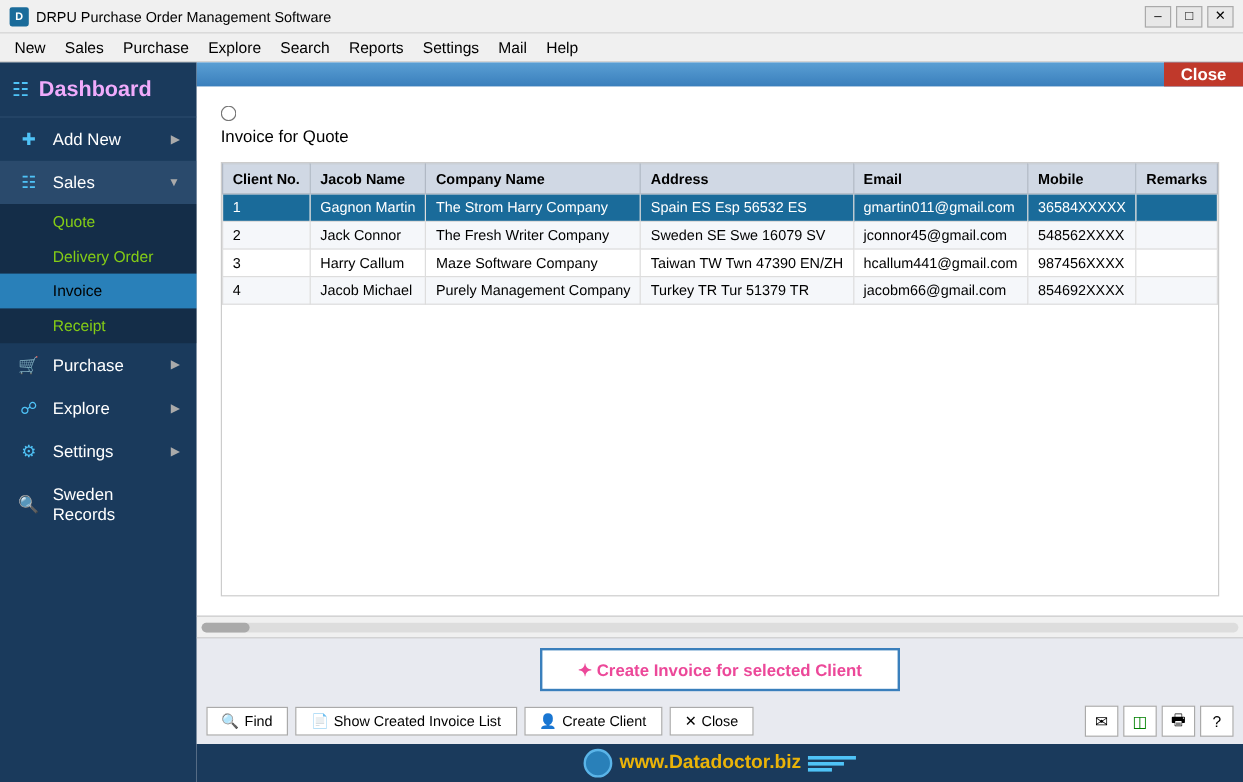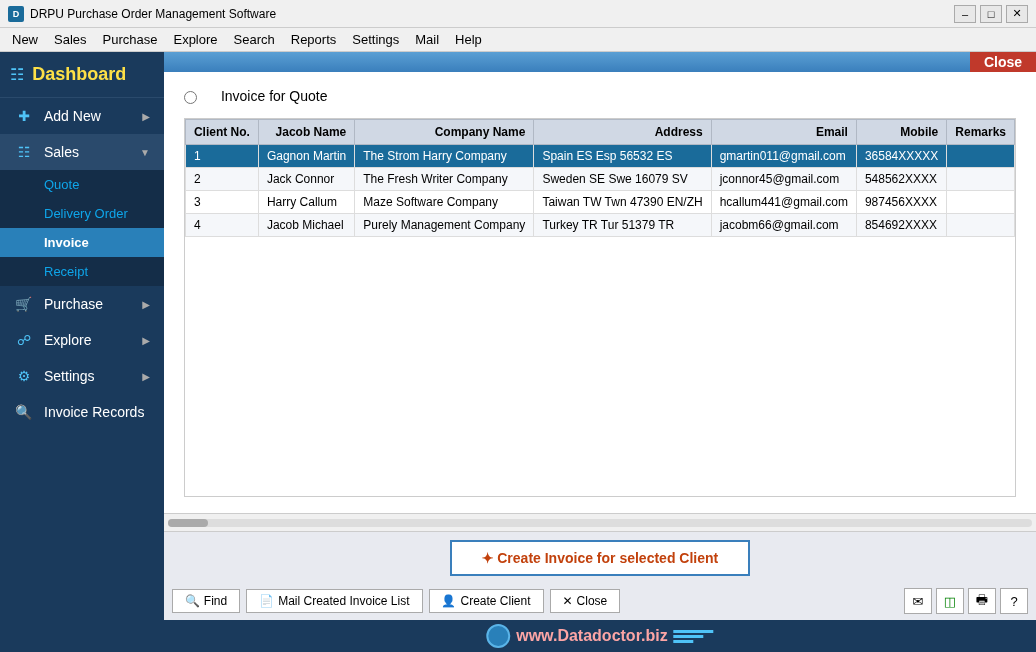--- a/index.html
+++ b/index.html
@@ -16,72 +16,72 @@
     .menu-bar { background: #f0f0f0; border-bottom: 1px solid #ccc; display: flex; align-items: center; padding: 2px 4px; height: 24px; }
     .menu-item { padding: 2px 8px; font-size: 13px; cursor: pointer; }
 
     
     .main-layout { display: flex; height: calc(652px - 52px); }
 
     
     .sidebar { width: 200px; background: #1a3a5c; color: white; display: flex; flex-direction: column; }
     .sidebar-header { padding: 12px 10px; display: flex; align-items: center; gap: 8px; border-bottom: 1px solid #2a4a6c; }
     .sidebar-header-icon { color: #4fc3f7; font-size: 16px; }
-    .sidebar-header-text { font-size: 18px; font-weight: bold; color: #fde047; }
+    .sidebar-header-text { font-size: 18px; font-weight: bold; color: #f0abfc; }
     .sidebar-item { padding: 10px 14px; display: flex; align-items: center; gap: 10px; cursor: pointer; font-size: 14px; }
     .sidebar-item.active { background: #2a4a6c; }
     .sidebar-item-icon { width: 20px; text-align: center; color: #4fc3f7; font-size: 14px; }
     .sidebar-arrow { margin-left: auto; font-size: 10px; color: #aaa; }
     .sidebar-sub { background: #142d48; }
-    .sidebar-sub-item { padding: 7px 14px 7px 44px; cursor: pointer; color: #0ea5e9; font-size: 13px; }
-    .sidebar-sub-item.active { background: #2980b9; color: #ffffff; font-weight: 700; }
+    .sidebar-sub-item { padding: 7px 14px 7px 44px; cursor: pointer; color: #84cc16; font-size: 13px; }
+    .sidebar-sub-item.active { background: #2980b9; color: #000000; font-weight: 400; }
 
     
     .content { flex: 1; background: #e8eaf0; display: flex; flex-direction: column; }
 
     
     .invoice-header { background: linear-gradient(to bottom, #5a9fd4, #3a7fbc); color: white; text-align: center; padding: 10px; font-size: 20px; font-weight: bold; position: relative; }
     .close-btn-panel { position: absolute; right: 0; top: 0; height: 100%; background: #c0392b; color: white; border: none; padding: 0 14px; font-size: 14px; cursor: pointer; font-weight: bold; }
 
     .invoice-body { flex: 1; background: white; margin: 0; padding: 16px 20px; display: flex; flex-direction: column; gap: 10px; overflow: hidden; }
 
-    .radio-row { display: flex; align-items: flex-end; gap: 24px; }
+    .radio-row { display: flex; align-items: flex-start; gap: 4px; flex-direction: column; }
     .radio-row input[type=radio] { cursor: pointer; }
     .radio-label { font-size: 14px; cursor: pointer; }
     .radio-label.bold { font-weight: bold; }
 
     
     .table-container { flex: 1; overflow: auto; border: 1px solid #ccc; margin-top: 4px; }
     table { width: 100%; border-collapse: collapse; font-size: 12px; }
     thead tr { background: #d0d8e4; }
-    th { padding: 5px 8px; text-align: right; border: 1px solid #b0b8c4; font-weight: 600; font-size: 12px; white-space: nowrap; }
+    th { padding: 5px 8px; text-align: left; border: 1px solid #b0b8c4; font-weight: 600; font-size: 12px; white-space: nowrap; }
     td { padding: 4px 8px; border: 1px solid #ddd; white-space: nowrap; }
     tr.selected td { background: #1a6b9a; color: white; }
     tr:not(.selected):nth-child(even) td { background: #f5f7fa; }
 
     
     .scroll-area { height: 18px; background: #f0f0f0; border-top: 1px solid #ccc; display: flex; align-items: center; padding: 0 4px; }
     .scroll-track { flex: 1; height: 8px; background: #ddd; border-radius: 4px; position: relative; }
     .scroll-thumb { width: 40px; height: 8px; background: #aaa; border-radius: 4px; position: absolute; left: 0; }
 
     
     .bottom-section { background: #e8eaf0; border-top: 1px solid #ccc; }
     .create-invoice-btn-row { padding: 8px 20px; display: flex; justify-content: center; }
-    .create-invoice-btn { background: white; border: 2px solid #3a7fbc; color: #c2410c; padding: 8px 30px; font-size: 14px; font-weight: bold; cursor: pointer; display: flex; align-items: center; gap: 8px; min-width: 300px; justify-content: center; }
+    .create-invoice-btn { background: white; border: 2px solid #3a7fbc; color: #ec4899; padding: 8px 30px; font-size: 14px; font-weight: bold; cursor: pointer; display: flex; align-items: center; gap: 8px; min-width: 300px; justify-content: center; }
     .action-bar { display: flex; align-items: center; justify-content: space-between; padding: 4px 8px 6px 8px; gap: 6px; }
     .action-bar-left { display: flex; gap: 6px; }
     .action-btn { background: white; border: 1px solid #aaa; padding: 4px 12px; cursor: pointer; font-size: 12px; display: flex; align-items: center; gap: 4px; }
     .action-bar-right { display: flex; gap: 4px; }
     .icon-btn { width: 28px; height: 26px; background: white; border: 1px solid #aaa; cursor: pointer; display: flex; align-items: center; justify-content: center; font-size: 13px; }
 
     
     .footer { background: #1a3a5c; color: white; text-align: right; padding: 2px 16px; display: flex; align-items: center; justify-content: flex-end; height: 32px; position: relative; }
     .footer-logo { position: absolute; left: 50%; transform: translateX(-50%); display: flex; align-items: center; gap: 6px; }
     .footer-circle { width: 24px; height: 24px; background: #2980b9; border-radius: 50%; border: 2px solid #5ab4e8; }
-    .footer-url { font-size: 16px; font-weight: bold; color: #fca5a5; }
+    .footer-url { font-size: 16px; font-weight: bold; color: #eab308; }
     .footer-lines { display: flex; flex-direction: column; gap: 2px; }
     .footer-line { height: 3px; background: #4fc3f7; }
     .footer-line:nth-child(1) { width: 40px; }
     .footer-line:nth-child(2) { width: 30px; }
     .footer-line:nth-child(3) { width: 20px; }
   </style>
 </head>
 <body>
 
 <div class="title-bar">
@@ -150,21 +150,21 @@
     </div>
 
     <div class="sidebar-item">
       <div class="sidebar-item-icon">⚙</div>
       <span>Settings</span>
       <span class="sidebar-arrow">▶</span>
     </div>
 
     <div class="sidebar-item">
       <div class="sidebar-item-icon">🔍</div>
-      <span>Invoice Records</span>
+      <span>Sweden Records</span>
     </div>
   </div>
 
   <div class="content">
 
     <div class="invoice-header">
       <button class="close-btn-panel">Close</button>
     </div>
 
     <div class="invoice-body">
@@ -241,21 +241,21 @@
         <button class="create-invoice-btn">✦ Create Invoice for selected Client</button>
       </div>
       <div class="action-bar">
         <div class="action-bar-left">
           <button class="action-btn">
             <span>🔍</span>
             <span>Find</span>
           </button>
           <button class="action-btn">
             <span>📄</span>
-            <span>Mail Created Invoice List</span>
+            <span>Show Created Invoice List</span>
           </button>
           <button class="action-btn">
             <span>👤</span>
             <span>Create Client</span>
           </button>
           <button class="action-btn">
             <span>✕</span>
             <span>Close</span>
           </button>
         </div>

